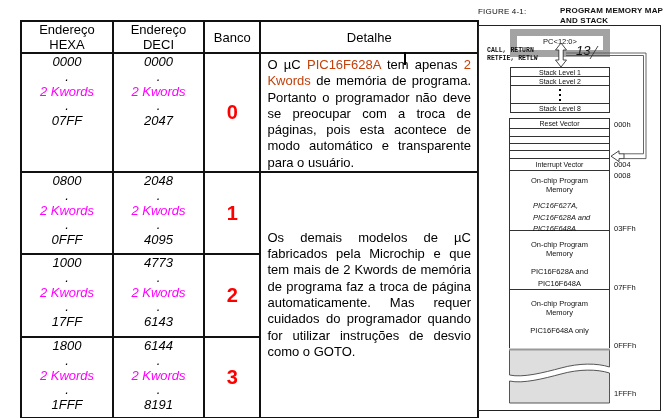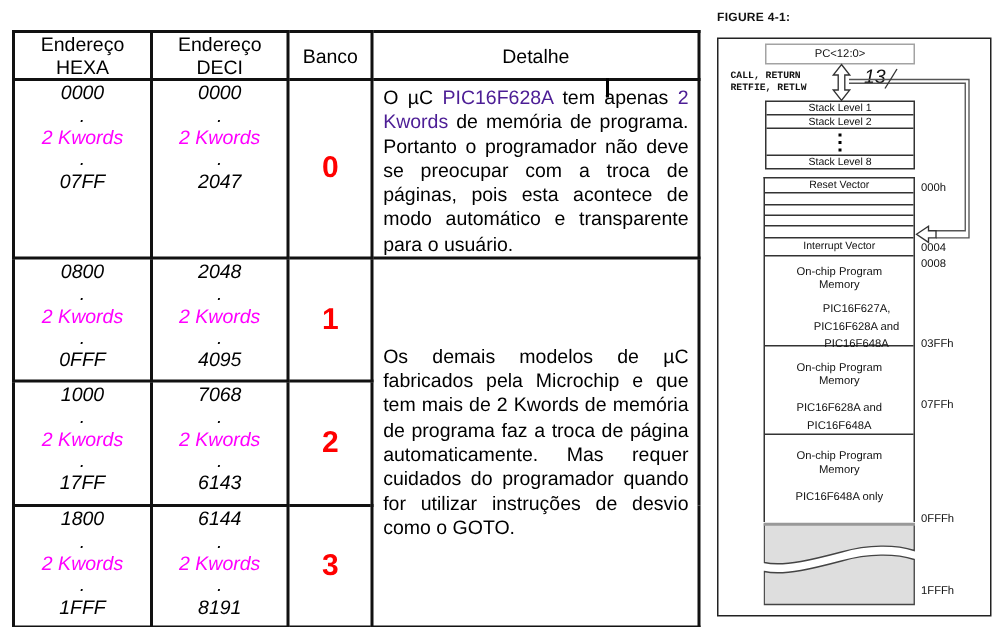--- a/index.html
+++ b/index.html
@@ -3,43 +3,43 @@
 <meta charset="utf-8">
 <style>
   * { margin:0; padding:0; box-sizing:border-box; }
   html,body { background:#fff; }
   #screen {
     position:relative; width:670px; height:418px; overflow:hidden;
     background:#fff; font-family:"Liberation Sans", sans-serif; color:#000;
   }
 
   
-  #mem-table { position:absolute; left:8px; top:20px; border-collapse:collapse; table-layout:fixed; width:459px; }
+  #mem-table { position:absolute; left:20px; top:20px; border-collapse:collapse; table-layout:fixed; width:459px; }
   #mem-table td, #mem-table th { border:2px solid #111; padding:0; }
   .col-hexa{width:88px;} .col-deci{width:87px;} .col-banco{width:54px;margin-left:28px;} .col-det{width:208px;margin-left:27px;}
   .hdr { font-size:13px; font-weight:normal; text-align:center; vertical-align:middle; line-height:15px; }
   .addr { vertical-align:top; text-align:center; font-size:13px; line-height:15.5px; padding-top:5px;font-style:italic; }
   .addr .dot { line-height:14px; }
   .kwords { color:#ff00ff; }
   .banco-cell { text-align:center; vertical-align:middle; }
   .banco-num { color:#ff0000; font-weight:bold; font-size:20px; }
   .det-cell { vertical-align:top; }
   .det-cell-mid { vertical-align:middle; }
   .detail-p { font-size:13px; line-height:16.3px; text-align:justify; padding:3px 6px 0 6px; }
   .detail-p2 { padding:0 6px; }
-  .red { color:#4c1d95; }
+  .red { color:#c2410c; }
   #text-cursor { position:absolute; left:404px; top:52px; width:2px; height:13px; background:#000; }
 
   
   #figure { position:absolute; left:477px; top:0; width:193px; height:418px; font-size:7.5px; color:#111; }
   .fig-abs { position:absolute; }
-  #fig-title-label { left:1px; top:7px; font-size:8px; font-weight:bold; letter-spacing:0.2px; }
+  #fig-title-label { left:1px; top:7px; font-size:8px; font-weight:normal; letter-spacing:0.2px; }
   #fig-title-main { left:83px; top:6px; font-size:8px; font-weight:bold; line-height:10px; letter-spacing:0.2px; }
   #fig-border { left:1px; top:25px; width:183px; height:386px; border:1px solid #222; }
-  #pc-box { left:33px; top:29px; width:100px; height:14px; border:1px solid #a3a3a3; text-align:center; line-height:11px; font-size:7.5px; }
+  #pc-box { left:33px; top:29px; width:100px; height:28px; border:7px solid #a3a3a3; text-align:center; line-height:11px; font-size:7.5px; }
   #call-label { left:10px; top:47px; font-family:"Liberation Mono", monospace; font-size:6.5px; font-weight:bold; line-height:8px; white-space:nowrap; }
   #bus-13 { left:99px; top:43px; font-size:13px;font-style:italic; }
 
   #stack-box { left:33px; top:67px; width:100px; height:46px; border:1px solid #333; }
   .stack-row { height:9px; line-height:9px; text-align:center; font-size:7px; }
   .bb { border-bottom:1px solid #333; }
   .bt { border-top:1px solid #333; }
   #stack-dots { height:17px; display:flex; flex-direction:column; align-items:center; justify-content:center; gap:3px; }
   #stack-dots i { display:block; width:2px; height:2px; background:#000; }
 
@@ -47,21 +47,21 @@
   .map-row { text-align:center; font-size:7px; }
   #row-reset { height:10px; line-height:10px; }
   .blank-row { height:8px; }
   .blank-row.h7 { height:7px; }
   #row-int { height:12px; line-height:11px; }
   .mem-sec { font-size:7.5px; line-height:9px; text-align:center; }
   #sec-a { height:60px; padding-top:5px; }
   #sec-b { height:59px; padding-top:9px; }
   #sec-c { height:58px; padding-top:9px; }
   .sec-models { margin-top:6px; line-height:11.5px; }
-  #sec-a .sec-models { text-align:center; padding-left:23px; }
+  #sec-a .sec-models { text-align:left; padding-left:23px;font-style:italic; }
   #sec-b .sec-models, #sec-c .sec-models { margin-top:8px; line-height:12px; }
   #shade-svg { left:32px; top:348px; }
   .addr-label { position:absolute; left:137px; font-size:7.5px; white-space:nowrap; }
   #svg-overlay { position:absolute; left:0; top:0; pointer-events:none; }
 </style>
 </head>
 <body>
 
 <div id="screen">
 
@@ -128,21 +128,21 @@
 
     <tr style="height:83px;">
       <td class="addr">
         <div>1000</div>
         <div class="dot">.</div>
         <div class="kwords">2 Kwords</div>
         <div class="dot">.</div>
         <div>17FF</div>
       </td>
       <td class="addr">
-        <div>7068</div>
+        <div>4773</div>
         <div class="dot">.</div>
         <div class="kwords">2 Kwords</div>
         <div class="dot">.</div>
         <div>6143</div>
       </td>
       <td class="banco-cell">
         <span class="banco-num">2</span>
       </td>
     </tr>
 
@@ -165,20 +165,24 @@
         <span class="banco-num">3</span>
       </td>
     </tr>
   </tbody>
     </table>
 
   <div id="text-cursor"></div>
 
   <div id="figure">
     <div class="fig-abs" id="fig-title-label">FIGURE 4-1:</div>
+    <div class="fig-abs" id="fig-title-main">
+      <div>PROGRAM MEMORY MAP</div>
+      <div>AND STACK</div>
+    </div>
 
     <div class="fig-abs" id="fig-border"></div>
 
     <div class="fig-abs" id="pc-box">PC&lt;12:0&gt;</div>
 
     <div class="fig-abs" id="call-label">
       <div>CALL, RETURN</div>
       <div>RETFIE, RETLW</div>
     </div>
 
@@ -246,18 +250,18 @@
 
       <line x1="113" y1="59" x2="121" y2="46" stroke="#333" stroke-width="0.9"></line>
 
       <polygon points="134,156.2 142,150.8 142,153.8 147,153.8 147,158.6 142,158.6 142,161.6" fill="#fff" stroke="#333" stroke-width="0.9"></polygon>
     </svg>
 
     <div class="addr-label" style="top:120px;">000h</div>
     <div class="addr-label" style="top:160px;">0004</div>
     <div class="addr-label" style="top:171px;">0008</div>
     <div class="addr-label" style="top:224px;">03FFh</div>
-    <div class="addr-label" style="top:265px;">07FFh</div>
+    <div class="addr-label" style="top:283px;">07FFh</div>
     <div class="addr-label" style="top:341px;">0FFFh</div>
     <div class="addr-label" style="top:389px;">1FFFh</div>
   </div>
 
 </div>
 
 </body></html>

